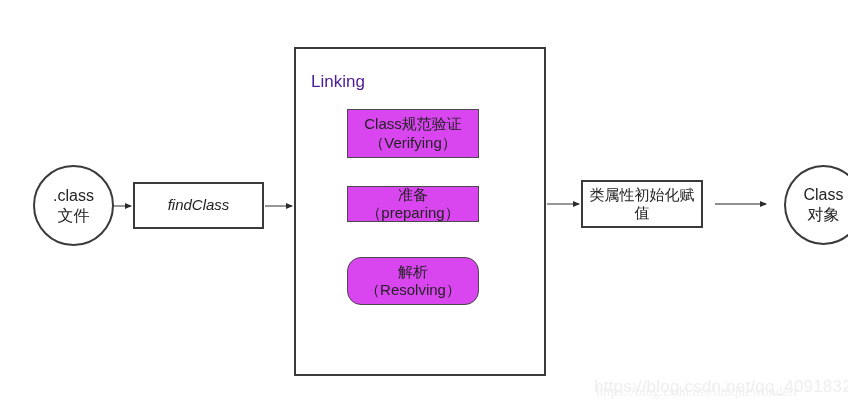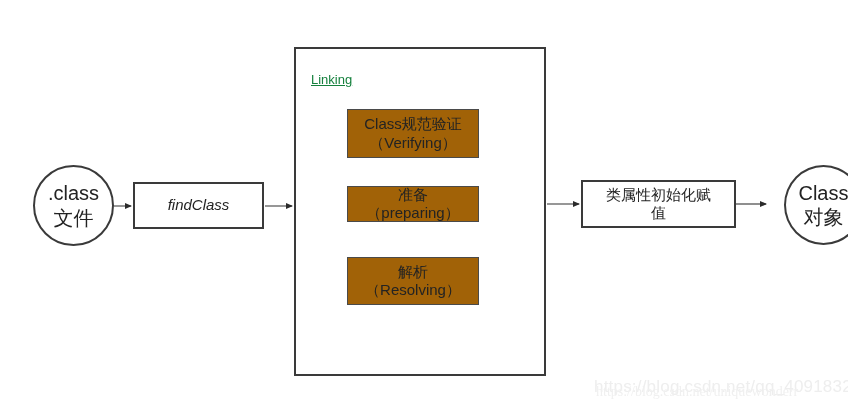--- a/index.html
+++ b/index.html
@@ -35,48 +35,47 @@
   }
   .rect {
     border: 2px solid #3a3a3a;
     background: #ffffff;
     font-size: 15px;
   }
   .circle {
     border: 2px solid #3a3a3a;
     border-radius: 50%;
     background: #ffffff;
-    font-size: 20px;
+    font-size: 16px;
   }
   .group-box {
     position: absolute;
     box-sizing: border-box;
     border: 2px solid #3a3a3a;
     background: #ffffff;
   }
   .group-label {
     position: absolute;
-    font-size: 13px;
-    color: #15803d;
+    font-size: 17px;
+    color: #4c1d95;
     white-space: nowrap;
-    text-decoration: underline;
   }
   .inner-rect {
     border: 1.5px solid #4a4a4a;
-    background: #a16207;
+    background: #d946ef;
     font-size: 15px;
   }
   #class-file-circle { left: 33px;  top: 165px; width: 81px;  height: 81px; }
   #find-class-box    { left: 133px; top: 182px; width: 131px; height: 47px; font-style: italic; }
   #linking-group     { left: 294px; top: 47px;  width: 252px; height: 329px; }
   #linking-label     { left: 311px; top: 72px; }
   #verifying-box     { left: 347px; top: 109px; width: 132px; height: 49px; }
   #preparing-box     { left: 347px; top: 186px; width: 132px; height: 36px; }
-  #resolving-box     { left: 347px; top: 257px; width: 132px; height: 48px; }
-  #init-assign-box   { left: 581px; top: 180px; width: 155px; height: 48px; }
+  #resolving-box     { left: 347px; top: 257px; width: 132px; height: 48px; border-radius: 14px; }
+  #init-assign-box   { left: 581px; top: 180px; width: 122px; height: 48px; }
   #class-object-circle { left: 784px; top: 165px; width: 79px; height: 80px; }
 
   .watermark {
     position: absolute;
     white-space: nowrap;
     color: #eeeeee;
     pointer-events: none;
     user-select: none;
   }
   #watermark-primary {

